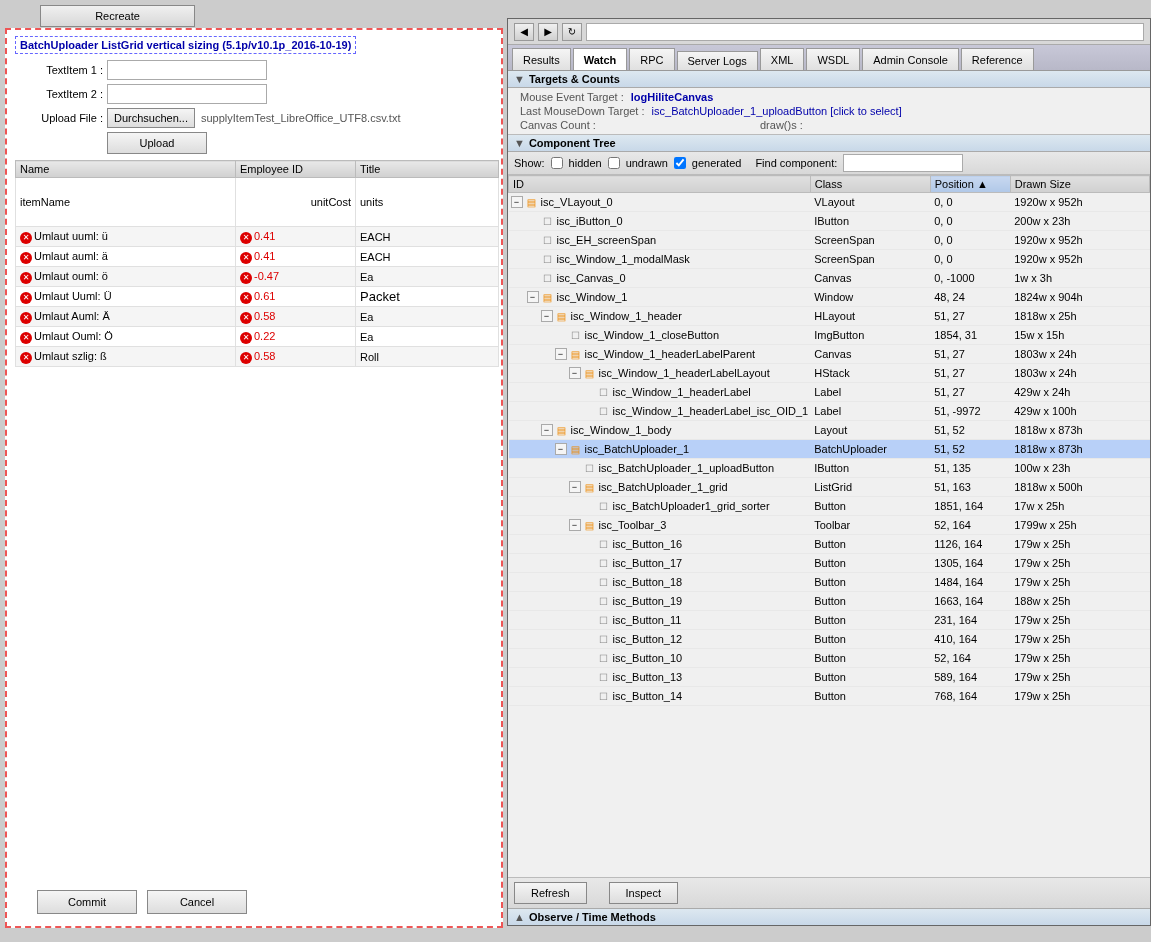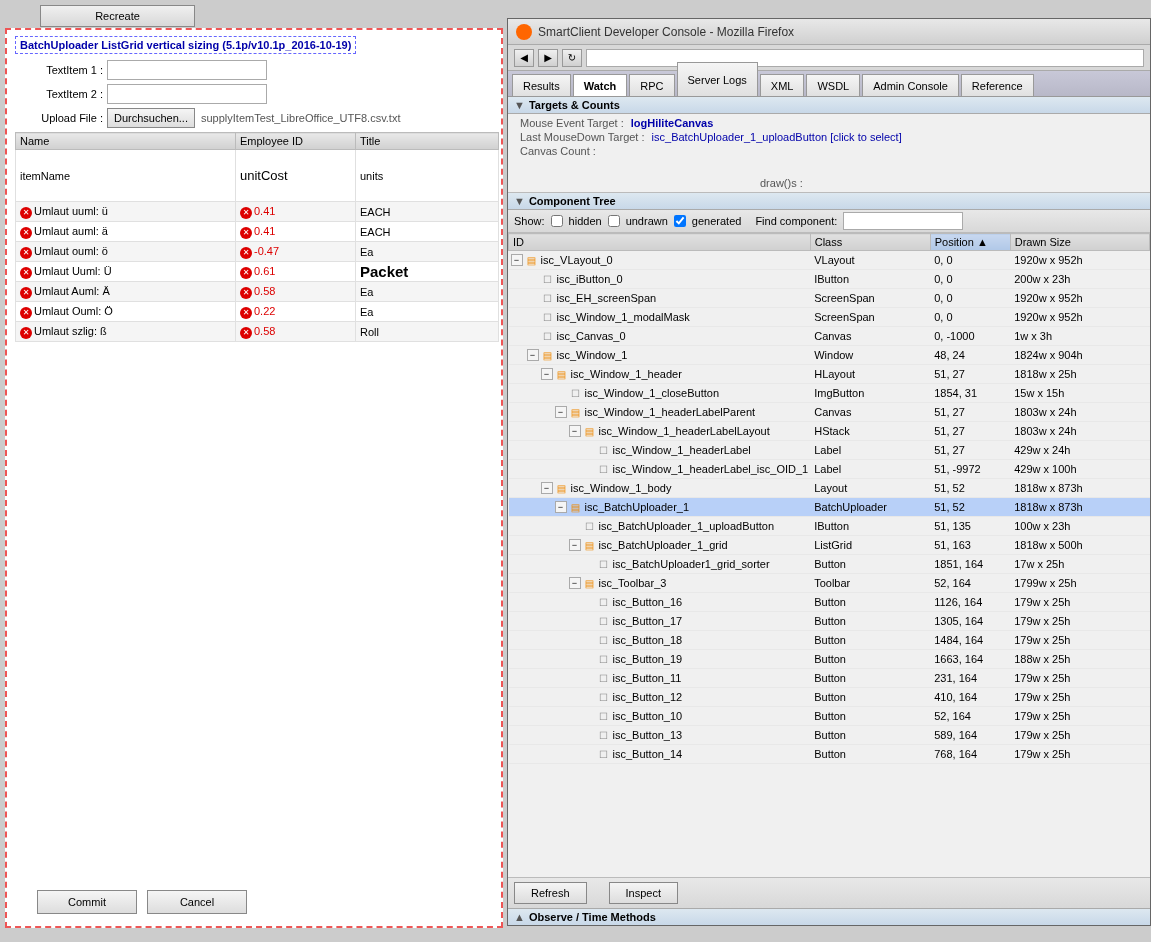--- a/index.html
+++ b/index.html
@@ -35,56 +35,59 @@
       <input type="text" style="width: 160px; height: 20px; border: 1px solid rgb(170, 170, 170); font-size: 11px;" value="">
     </div>
     <div class="form-row">
       <span style="width:88px;text-align:right;margin-right:4px;font-size:11px;">TextItem 2 :</span>
       <input type="text" style="width: 160px; height: 20px; border: 1px solid rgb(170, 170, 170); font-size: 11px;" value="">
     </div>
     <div style="display:flex;align-items:center;margin-bottom:4px;">
       <span style="width:88px;text-align:right;margin-right:4px;font-size:11px;">Upload File :</span>
       <button style="height:20px;background:linear-gradient(to bottom,#f5f5f5,#ddd);border:1px solid #888;cursor:pointer;font-size:11px;padding:0 6px;">Durchsuchen...</button>
       <span style="margin-left:6px;color:#555;font-size:11px;">supplyItemTest_LibreOffice_UTF8.csv.txt</span>
+    </div>
+    <div style="margin-left:92px;margin-bottom:6px;">
+      <button style="height:22px;width:100px;background:linear-gradient(to bottom,#f5f5f5,#ddd);border:1px solid #888;cursor:pointer;font-size:11px;">Upload</button>
     </div>
 
     
     <table style="width:484px;border-collapse:collapse;font-size:11px;">
       <thead>
         <tr>
           <th style="background:linear-gradient(to bottom,#e8e8e8,#d0d0d0);border:1px solid #bbb;padding:2px 4px;text-align:left;font-weight:normal;width:220px;">Name</th>
           <th style="background:linear-gradient(to bottom,#e8e8e8,#d0d0d0);border:1px solid #bbb;padding:2px 4px;text-align:left;font-weight:normal;width:120px;">Employee ID</th>
           <th style="background:linear-gradient(to bottom,#e8e8e8,#d0d0d0);border:1px solid #bbb;padding:2px 4px;text-align:left;font-weight:normal;">Title</th>
         </tr>
       </thead>
       <tbody id="grid-tbody">
       <tr style="background: rgb(255, 255, 255);">
             <td style="border: 1px solid rgb(224, 224, 224); padding: 1px 4px; height: 20px; font-size: 11px;">itemName</td>
-            <td style="border: 1px solid rgb(224, 224, 224); padding: 18px 4px; font-size: 13px; color: rgb(0, 0, 0);">unitCost</td>
+            <td style="border: 1px solid rgb(224, 224, 224); padding: 18px 4px; font-size: 11px; color: rgb(0, 0, 0); text-align: right;">unitCost</td>
             <td style="border: 1px solid rgb(224, 224, 224); padding: 1px 4px; font-size: 11px;">units</td>
           </tr>
           <tr style="background: rgb(245, 245, 245);">
             <td style="border: 1px solid rgb(224, 224, 224); padding: 1px 4px; height: 20px; font-size: 11px;"><span style="display: inline-block; width: 12px; height: 12px; background: rgb(221, 0, 0); border-radius: 50%; color: rgb(255, 255, 255); font-size: 8px; text-align: center; line-height: 12px; margin-right: 2px;">✕</span>Umlaut uuml: ü</td>
             <td style="border: 1px solid rgb(224, 224, 224); padding: 1px 4px; font-size: 11px; color: rgb(221, 0, 0);"><span style="display: inline-block; width: 12px; height: 12px; background: rgb(221, 0, 0); border-radius: 50%; color: rgb(255, 255, 255); font-size: 8px; text-align: center; line-height: 12px; margin-right: 2px;">✕</span>0.41</td>
             <td style="border: 1px solid rgb(224, 224, 224); padding: 1px 4px; font-size: 11px;">EACH</td>
           </tr>
           <tr style="background: rgb(255, 255, 255);">
             <td style="border: 1px solid rgb(224, 224, 224); padding: 1px 4px; height: 20px; font-size: 11px;"><span style="display: inline-block; width: 12px; height: 12px; background: rgb(221, 0, 0); border-radius: 50%; color: rgb(255, 255, 255); font-size: 8px; text-align: center; line-height: 12px; margin-right: 2px;">✕</span>Umlaut auml: ä</td>
             <td style="border: 1px solid rgb(224, 224, 224); padding: 1px 4px; font-size: 11px; color: rgb(221, 0, 0);"><span style="display: inline-block; width: 12px; height: 12px; background: rgb(221, 0, 0); border-radius: 50%; color: rgb(255, 255, 255); font-size: 8px; text-align: center; line-height: 12px; margin-right: 2px;">✕</span>0.41</td>
             <td style="border: 1px solid rgb(224, 224, 224); padding: 1px 4px; font-size: 11px;">EACH</td>
           </tr>
           <tr style="background: rgb(245, 245, 245);">
             <td style="border: 1px solid rgb(224, 224, 224); padding: 1px 4px; height: 20px; font-size: 11px;"><span style="display: inline-block; width: 12px; height: 12px; background: rgb(221, 0, 0); border-radius: 50%; color: rgb(255, 255, 255); font-size: 8px; text-align: center; line-height: 12px; margin-right: 2px;">✕</span>Umlaut ouml: ö</td>
             <td style="border: 1px solid rgb(224, 224, 224); padding: 1px 4px; font-size: 11px; color: rgb(221, 0, 0);"><span style="display: inline-block; width: 12px; height: 12px; background: rgb(221, 0, 0); border-radius: 50%; color: rgb(255, 255, 255); font-size: 8px; text-align: center; line-height: 12px; margin-right: 2px;">✕</span>-0.47</td>
             <td style="border: 1px solid rgb(224, 224, 224); padding: 1px 4px; font-size: 11px;">Ea</td>
           </tr>
           <tr style="background: rgb(255, 255, 255);">
             <td style="border: 1px solid rgb(224, 224, 224); padding: 1px 4px; height: 20px; font-size: 11px;"><span style="display: inline-block; width: 12px; height: 12px; background: rgb(221, 0, 0); border-radius: 50%; color: rgb(255, 255, 255); font-size: 8px; text-align: center; line-height: 12px; margin-right: 2px;">✕</span>Umlaut Uuml: Ü</td>
             <td style="border: 1px solid rgb(224, 224, 224); padding: 1px 4px; font-size: 11px; color: rgb(221, 0, 0);"><span style="display: inline-block; width: 12px; height: 12px; background: rgb(221, 0, 0); border-radius: 50%; color: rgb(255, 255, 255); font-size: 8px; text-align: center; line-height: 12px; margin-right: 2px;">✕</span>0.61</td>
-            <td style="border: 1px solid rgb(224, 224, 224); padding: 1px 4px; font-size: 15px; font-weight: bold;">Packet</td>
+            <td style="border: 1px solid rgb(224, 224, 224); padding: 1px 4px; font-size: 13px;">Packet</td>
           </tr>
           <tr style="background: rgb(245, 245, 245);">
             <td style="border: 1px solid rgb(224, 224, 224); padding: 1px 4px; height: 20px; font-size: 11px;"><span style="display: inline-block; width: 12px; height: 12px; background: rgb(221, 0, 0); border-radius: 50%; color: rgb(255, 255, 255); font-size: 8px; text-align: center; line-height: 12px; margin-right: 2px;">✕</span>Umlaut Auml: Ä</td>
             <td style="border: 1px solid rgb(224, 224, 224); padding: 1px 4px; font-size: 11px; color: rgb(221, 0, 0);"><span style="display: inline-block; width: 12px; height: 12px; background: rgb(221, 0, 0); border-radius: 50%; color: rgb(255, 255, 255); font-size: 8px; text-align: center; line-height: 12px; margin-right: 2px;">✕</span>0.58</td>
             <td style="border: 1px solid rgb(224, 224, 224); padding: 1px 4px; font-size: 11px;">Ea</td>
           </tr>
           <tr style="background: rgb(255, 255, 255);">
             <td style="border: 1px solid rgb(224, 224, 224); padding: 1px 4px; height: 20px; font-size: 11px;"><span style="display: inline-block; width: 12px; height: 12px; background: rgb(221, 0, 0); border-radius: 50%; color: rgb(255, 255, 255); font-size: 8px; text-align: center; line-height: 12px; margin-right: 2px;">✕</span>Umlaut Ouml: Ö</td>
             <td style="border: 1px solid rgb(224, 224, 224); padding: 1px 4px; font-size: 11px; color: rgb(221, 0, 0);"><span style="display: inline-block; width: 12px; height: 12px; background: rgb(221, 0, 0); border-radius: 50%; color: rgb(255, 255, 255); font-size: 8px; text-align: center; line-height: 12px; margin-right: 2px;">✕</span>0.22</td>
             <td style="border: 1px solid rgb(224, 224, 224); padding: 1px 4px; font-size: 11px;">Ea</td>
@@ -99,37 +102,33 @@
   </div>
 
   <div style="position:absolute;bottom:12px;left:30px;display:flex;gap:10px;">
     <button style="width:100px;height:24px;background:linear-gradient(to bottom,#f5f5f5,#ddd);border:1px solid #888;cursor:pointer;font-size:11px;">Commit</button>
     <button style="width:100px;height:24px;background:linear-gradient(to bottom,#f5f5f5,#ddd);border:1px solid #888;cursor:pointer;font-size:11px;">Cancel</button>
   </div>
 </div>
 
 <div style="position:absolute;left:507px;top:18px;width:644px;height:908px;background:#f0f0f0;border:1px solid #666;display:flex;flex-direction:column;">
 
-  <div style="height:26px;background:linear-gradient(to bottom,#e8e8e8,#d0d0d0);border-bottom:1px solid #aaa;display:flex;align-items:center;padding:0 8px;gap:6px;flex-shrink:0;">
-    <div style="width:16px;height:16px;background:#f60;border-radius:50%;flex-shrink:0;"></div>
-    <span style="font-size:12px;color:#333;">SmartClient Developer Console - Mozilla Firefox</span>
-  </div>
 
   <div style="height:26px;background:#d8d8d8;border-bottom:1px solid #aaa;display:flex;align-items:center;padding:0 6px;gap:4px;flex-shrink:0;">
     <button style="width:20px;height:18px;background:linear-gradient(to bottom,#f0f0f0,#d0d0d0);border:1px solid #999;cursor:pointer;font-size:10px;">◀</button>
     <button style="width:20px;height:18px;background:linear-gradient(to bottom,#f0f0f0,#d0d0d0);border:1px solid #999;cursor:pointer;font-size:10px;">▶</button>
     <button style="width:20px;height:18px;background:linear-gradient(to bottom,#f0f0f0,#d0d0d0);border:1px solid #999;cursor:pointer;font-size:10px;">↻</button>
     <input type="text" style="flex: 1 1 0%; height: 18px; border: 1px solid rgb(170, 170, 170); padding: 1px 4px; font-size: 11px; background: rgb(255, 255, 255);">
   </div>
 
   <div style="display:flex;background:linear-gradient(to bottom,#c8c8d8,#b8b8c8);border-bottom:1px solid #999;height:26px;align-items:flex-end;padding-left:4px;flex-shrink:0;" id="console-tabs-container">
   <div style="height: 22px; padding: 0px 10px; border-top: 1px solid rgb(153, 153, 153); border-right: 1px solid rgb(153, 153, 153); border-left: 1px solid rgb(153, 153, 153); border-image: initial; border-bottom: none; background: linear-gradient(rgb(245, 245, 245), rgb(224, 224, 224)); cursor: pointer; font-size: 11px; display: flex; align-items: center; margin-right: 2px;">Results</div>
       <div style="height: 22px; padding: 0px 10px; border-top: 1px solid rgb(153, 153, 153); border-right: 1px solid rgb(153, 153, 153); border-left: 1px solid rgb(153, 153, 153); border-image: initial; border-bottom: none; background: rgb(255, 255, 255); cursor: pointer; font-size: 11px; display: flex; align-items: center; margin-right: 2px; font-weight: bold;">Watch</div>
       <div style="height: 22px; padding: 0px 10px; border-top: 1px solid rgb(153, 153, 153); border-right: 1px solid rgb(153, 153, 153); border-left: 1px solid rgb(153, 153, 153); border-image: initial; border-bottom: none; background: linear-gradient(rgb(245, 245, 245), rgb(224, 224, 224)); cursor: pointer; font-size: 11px; display: flex; align-items: center; margin-right: 2px;">RPC</div>
-      <div style="height: 34px; padding: 0px 10px; border-top: 1px solid rgb(153, 153, 153); border-right: 1px solid rgb(153, 153, 153); border-left: 1px solid rgb(153, 153, 153); border-image: initial; border-bottom: none; background: linear-gradient(rgb(245, 245, 245), rgb(224, 224, 224)); cursor: pointer; font-size: 11px; display: flex; align-items: center; margin-right: 2px;">Server Logs</div>
+      <div style="height: 19px; padding: 0px 10px; border-top: 1px solid rgb(153, 153, 153); border-right: 1px solid rgb(153, 153, 153); border-left: 1px solid rgb(153, 153, 153); border-image: initial; border-bottom: none; background: linear-gradient(rgb(245, 245, 245), rgb(224, 224, 224)); cursor: pointer; font-size: 11px; display: flex; align-items: center; margin-right: 2px;">Server Logs</div>
       <div style="height: 22px; padding: 0px 10px; border-top: 1px solid rgb(153, 153, 153); border-right: 1px solid rgb(153, 153, 153); border-left: 1px solid rgb(153, 153, 153); border-image: initial; border-bottom: none; background: linear-gradient(rgb(245, 245, 245), rgb(224, 224, 224)); cursor: pointer; font-size: 11px; display: flex; align-items: center; margin-right: 2px;">XML</div>
       <div style="height: 22px; padding: 0px 10px; border-top: 1px solid rgb(153, 153, 153); border-right: 1px solid rgb(153, 153, 153); border-left: 1px solid rgb(153, 153, 153); border-image: initial; border-bottom: none; background: linear-gradient(rgb(245, 245, 245), rgb(224, 224, 224)); cursor: pointer; font-size: 11px; display: flex; align-items: center; margin-right: 2px;">WSDL</div>
       <div style="height: 22px; padding: 0px 10px; border-top: 1px solid rgb(153, 153, 153); border-right: 1px solid rgb(153, 153, 153); border-left: 1px solid rgb(153, 153, 153); border-image: initial; border-bottom: none; background: linear-gradient(rgb(245, 245, 245), rgb(224, 224, 224)); cursor: pointer; font-size: 11px; display: flex; align-items: center; margin-right: 2px;">Admin Console</div>
       <div style="height: 22px; padding: 0px 10px; border-top: 1px solid rgb(153, 153, 153); border-right: 1px solid rgb(153, 153, 153); border-left: 1px solid rgb(153, 153, 153); border-image: initial; border-bottom: none; background: linear-gradient(rgb(245, 245, 245), rgb(224, 224, 224)); cursor: pointer; font-size: 11px; display: flex; align-items: center; margin-right: 2px;">Reference</div>
     </div>
 
   <div style="border-bottom:1px solid #bbb;flex-shrink:0;">
     <div style="background:linear-gradient(to bottom,#dde8f0,#c8d8e8);border-bottom:1px solid #aaa;padding:2px 6px;font-size:11px;display:flex;align-items:center;gap:4px;">
       <span style="cursor:pointer;color:#555;">▼</span>
       <span style="font-size:11px;font-weight:bold;">Targets &amp; Counts</span>
@@ -138,21 +137,21 @@
       <div style="padding:1px 12px;font-size:11px;">
         <span style="color:#555;">Mouse Event Target :</span>
         <span style="color:#00a;font-weight:bold;margin-left:4px;">logHiliteCanvas</span>
       </div>
       <div style="padding:1px 12px;font-size:11px;">
         <span style="color:#555;">Last MouseDown Target :</span>
         <span style="color:#00a;cursor:pointer;margin-left:4px;">isc_BatchUploader_1_uploadButton [click to select]</span>
       </div>
       <div style="display:flex;padding:1px 12px;font-size:11px;">
         <span style="width:200px;color:#555;">Canvas Count :</span>
-        <span style="color:#555;margin-left:40px;margin-top:32px;">draw()s :</span>
+        <span style="color:#555;margin-left:40px;">draw()s :</span>
       </div>
     </div>
   </div>
 
   <div style="flex:1;display:flex;flex-direction:column;overflow:hidden;">
     <div style="background:linear-gradient(to bottom,#dde8f0,#c8d8e8);border-bottom:1px solid #aaa;padding:2px 6px;font-size:11px;display:flex;align-items:center;gap:4px;flex-shrink:0;">
       <span style="cursor:pointer;color:#555;">▼</span>
       <span style="font-size:11px;font-weight:bold;">Component Tree</span>
     </div>
 

